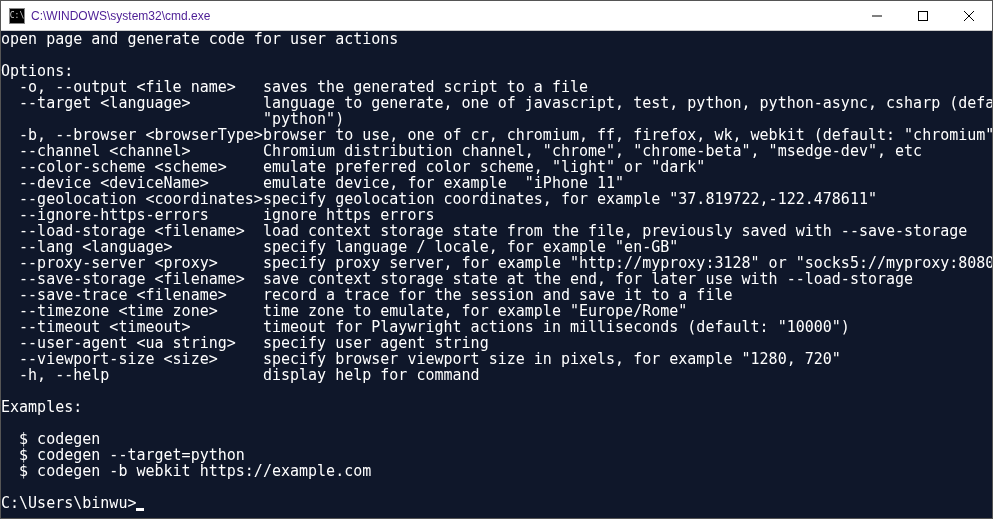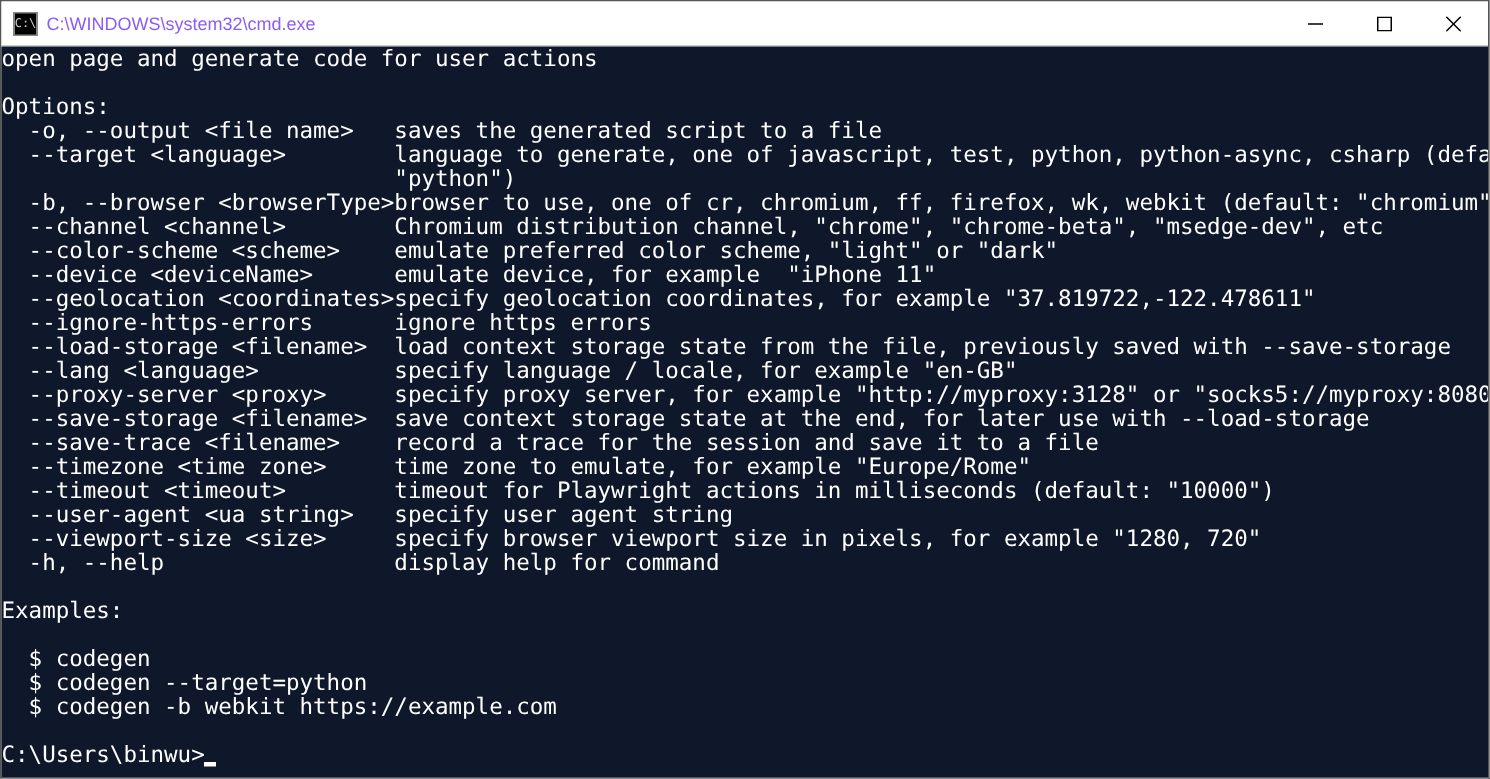--- a/index.html
+++ b/index.html
@@ -35,21 +35,21 @@
       display: flex;
       align-items: center;
       justify-content: center;
       font-size: 8px;
       color: #ccc;
       font-family: monospace;
     }
     .titlebar-text {
       flex: 1;
       font-size: 12px;
-      color: #8b5cf6;
+      color: #4c1d95;
     }
     .titlebar-controls {
       display: flex;
       height: 100%;
     }
     .ctrl-btn {
       width: 46px;
       height: 100%;
       display: flex;
       align-items: center;

